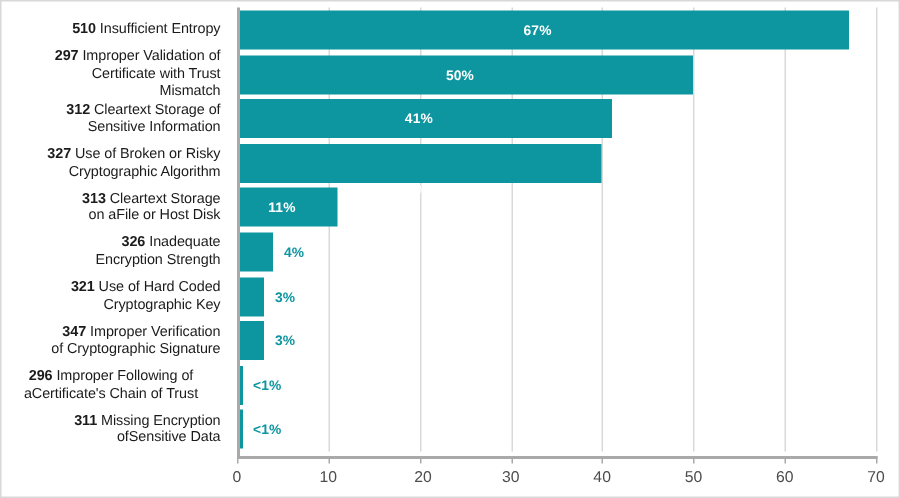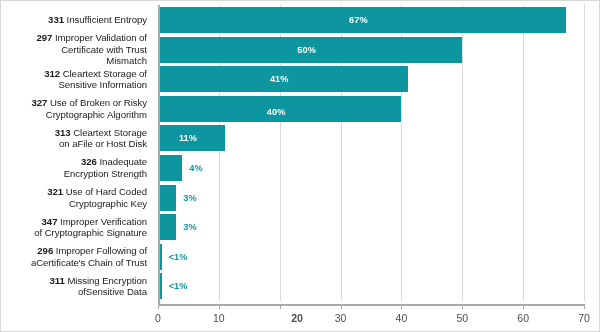--- a/index.html
+++ b/index.html
@@ -119,21 +119,21 @@
     color: #4d4d4d;
   }
 </style>
 </head>
 <body>
 
 <div id="chart-root">
 
   <div id="label-column">
       <div class="cat-label" style="top: 6px; height: 26px;">
-        <div><span class="cwe">331</span> Insufficient Entropy</div>
+        <div><span class="cwe">510</span> Insufficient Entropy</div>
       </div>
       <div class="cat-label" style="top: 35.6px; height: 26px; padding-left: 26px;">
         <div><span class="cwe">297</span> Improper Validation of</div>
         <div>Certificate with Trust Mismatch</div>
       </div>
       <div class="cat-label" style="top: 65.2px; height: 26px;">
         <div><span class="cwe">312</span> Cleartext Storage of</div>
         <div>Sensitive Information</div>
       </div>
       <div class="cat-label" style="top: 94.8px; height: 26px;">
@@ -149,21 +149,21 @@
         <div>Encryption Strength</div>
       </div>
       <div class="cat-label" style="top: 183.6px; height: 26px;">
         <div><span class="cwe">321</span> Use of Hard Coded</div>
         <div>Cryptographic Key</div>
       </div>
       <div class="cat-label" style="top: 213.2px; height: 26px;">
         <div><span class="cwe">347</span> Improper Verification</div>
         <div>of Cryptographic Signature</div>
       </div>
-      <div class="cat-label" style="top: 242.8px; height: 26px;">
+      <div class="cat-label" style="top: 242.8px; height: 26px; align-items: center;">
         <div><span class="cwe">296</span> Improper Following of</div>
         <div>aCertificate's Chain of Trust</div>
       </div>
       <div class="cat-label" style="top: 272.4px; height: 26px;">
         <div><span class="cwe">311</span> Missing Encryption</div>
         <div>ofSensitive Data</div>
       </div>
     </div>
 
   <div id="plot-area">
@@ -174,21 +174,21 @@
       <div class="gridline" style="left: 304.286px;"></div>
       <div class="gridline" style="left: 365.143px;"></div>
       <div class="gridline" style="left: 426px;"></div>
       <div class="bar" style="left: 0px; top: 2px; width: 407.743px; background: rgb(13, 150, 160);"></div>
       <div class="bar-value inside" style="top: 2px; left: 0px; width: 400.743px;">67%</div>
       <div class="bar" style="left: 0px; top: 31.6px; width: 304.286px; background: rgb(13, 150, 160);"></div>
       <div class="bar-value inside" style="top: 31.6px; left: 0px; width: 297.286px;">50%</div>
       <div class="bar" style="left: 0px; top: 61.2px; width: 249.514px; background: rgb(13, 150, 160);"></div>
       <div class="bar-value inside" style="top: 61.2px; left: 0px; width: 242.514px;">41%</div>
       <div class="bar" style="left: 0px; top: 90.8px; width: 243.429px; background: rgb(13, 150, 160);"></div>
-      <div class="bar-value inside" style="top: 94px; left: 0px; width: 236.429px;">40%</div>
+      <div class="bar-value inside" style="top: 108px; left: 0px; width: 236.429px;">40%</div>
       <div class="bar" style="left: 0px; top: 120.4px; width: 66.9429px; background: rgb(13, 150, 160);"></div>
       <div class="bar-value inside" style="top: 120.4px; left: 0px; width: 59.9429px;">11%</div>
       <div class="bar" style="left: 0px; top: 150px; width: 24.3429px; background: rgb(13, 150, 160);"></div>
       <div class="bar-value outside" style="top: 150px; left: 31.3429px;">4%</div>
       <div class="bar" style="left: 0px; top: 179.6px; width: 18.2571px; background: rgb(13, 150, 160);"></div>
       <div class="bar-value outside" style="top: 179.6px; left: 25.2571px;">3%</div>
       <div class="bar" style="left: 0px; top: 209.2px; width: 18.2571px; background: rgb(13, 150, 160);"></div>
       <div class="bar-value outside" style="top: 209.2px; left: 25.2571px;">3%</div>
       <div class="bar" style="left: 0px; top: 238.8px; width: 3.65143px; background: rgb(13, 150, 160);"></div>
       <div class="bar-value outside" style="top: 238.8px; left: 10.6514px;">&lt;1%</div>
@@ -197,21 +197,21 @@
     </div>
 
   <div id="axis-y"></div>
   <div id="axis-x"></div>
   <div id="axis-ticks">
       <div class="tick-mark" style="left: 157px;"></div>
       <div class="tick-label" style="left: 157px;">0</div>
       <div class="tick-mark" style="left: 217.857px;"></div>
       <div class="tick-label" style="left: 217.857px;">10</div>
       <div class="tick-mark" style="left: 278.714px;"></div>
-      <div class="tick-label" style="left: 296px; font-weight: bold;">20</div>
+      <div class="tick-label" style="left: 281px;">20</div>
       <div class="tick-mark" style="left: 339.571px;"></div>
       <div class="tick-label" style="left: 339.571px;">30</div>
       <div class="tick-mark" style="left: 400.429px;"></div>
       <div class="tick-label" style="left: 400.429px;">40</div>
       <div class="tick-mark" style="left: 461.286px;"></div>
       <div class="tick-label" style="left: 461.286px;">50</div>
       <div class="tick-mark" style="left: 522.143px;"></div>
       <div class="tick-label" style="left: 522.143px;">60</div>
       <div class="tick-mark" style="left: 583px;"></div>
       <div class="tick-label" style="left: 583px;">70</div>

